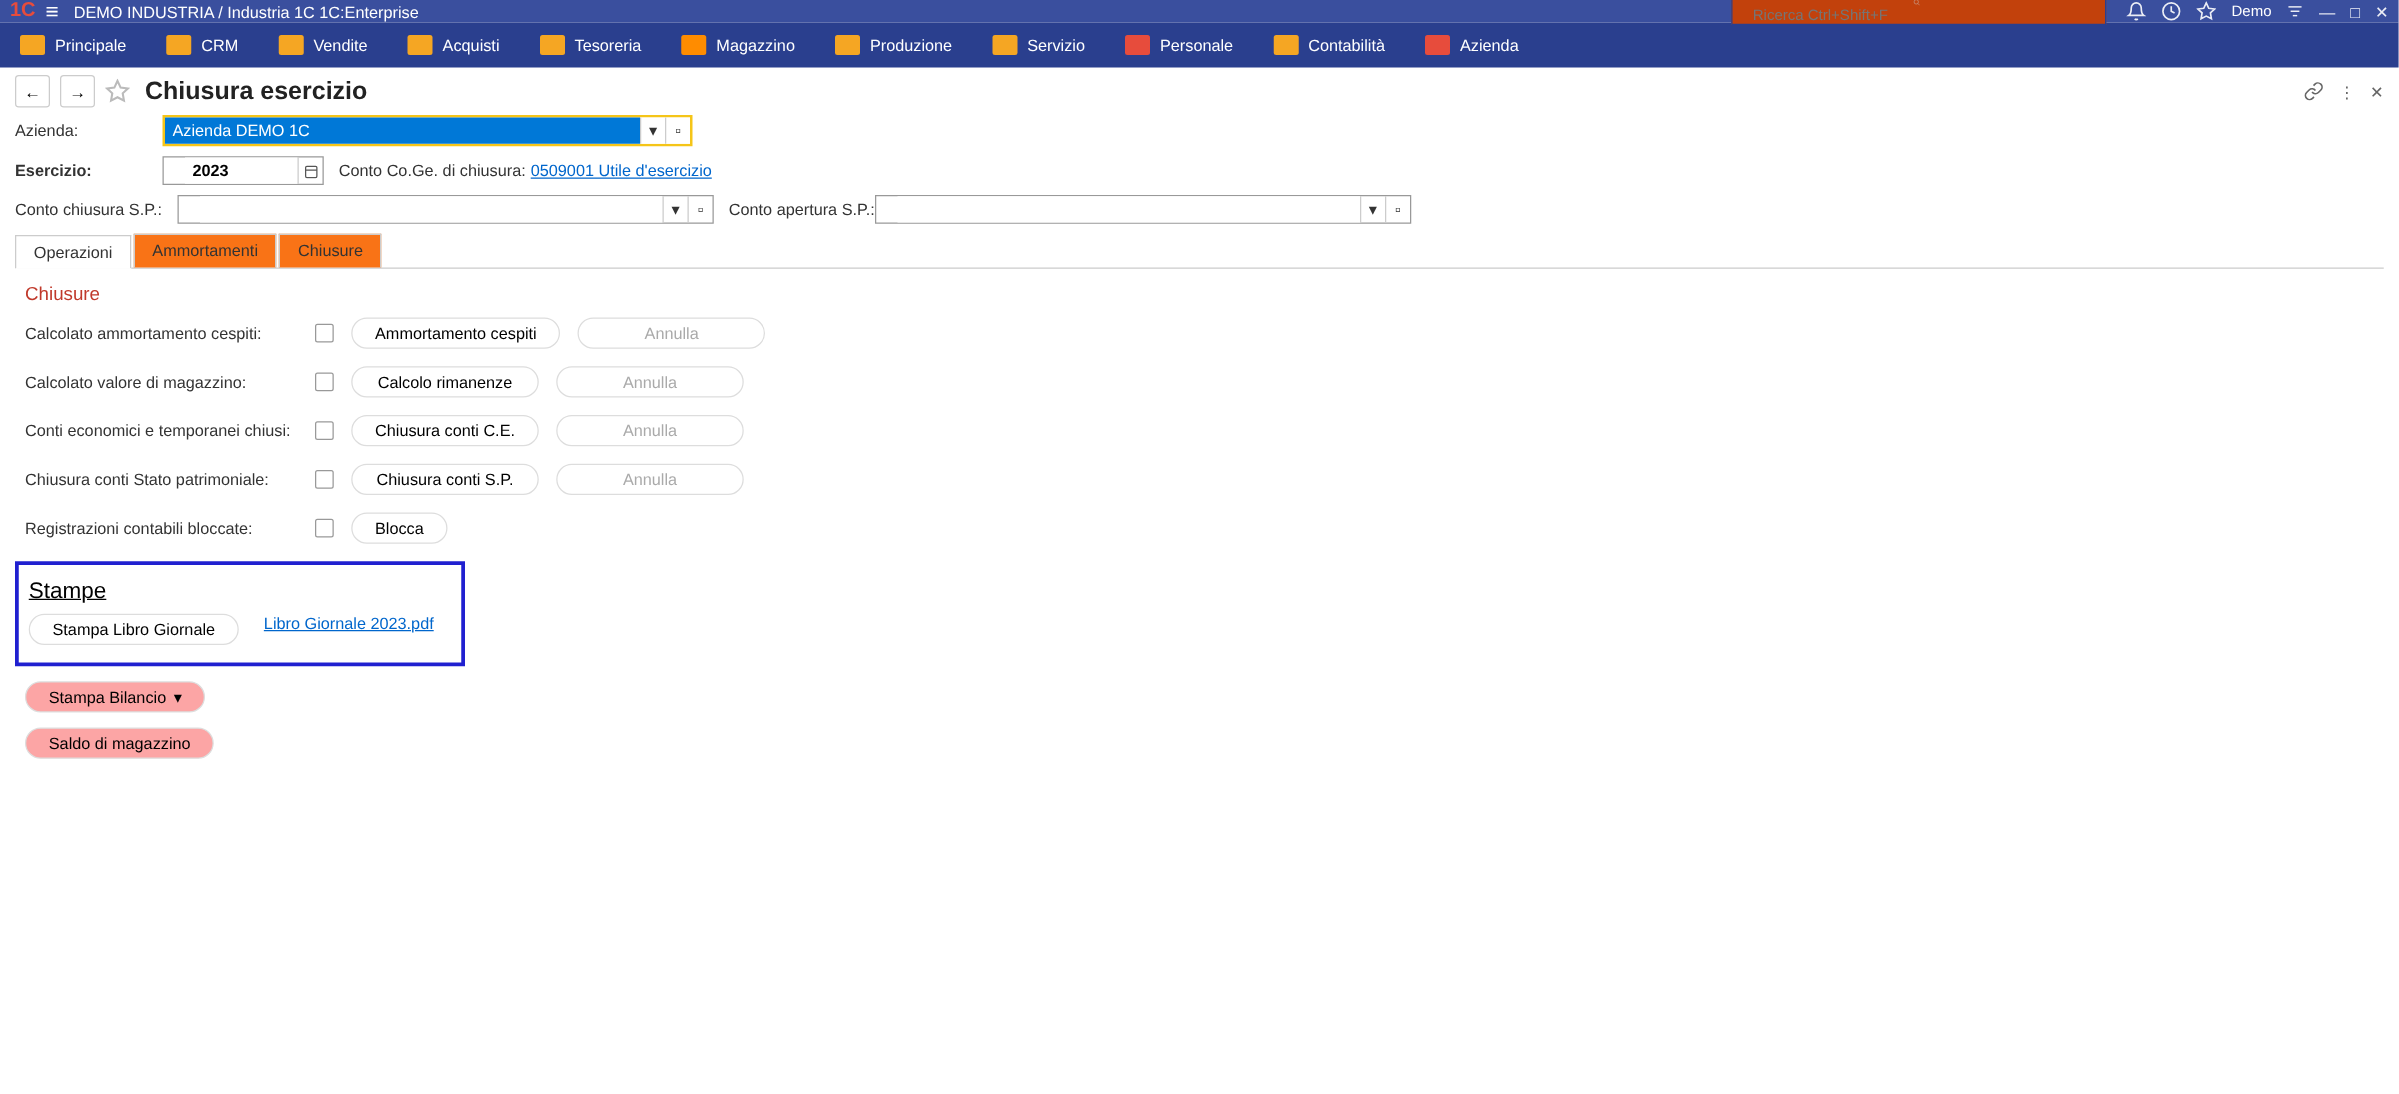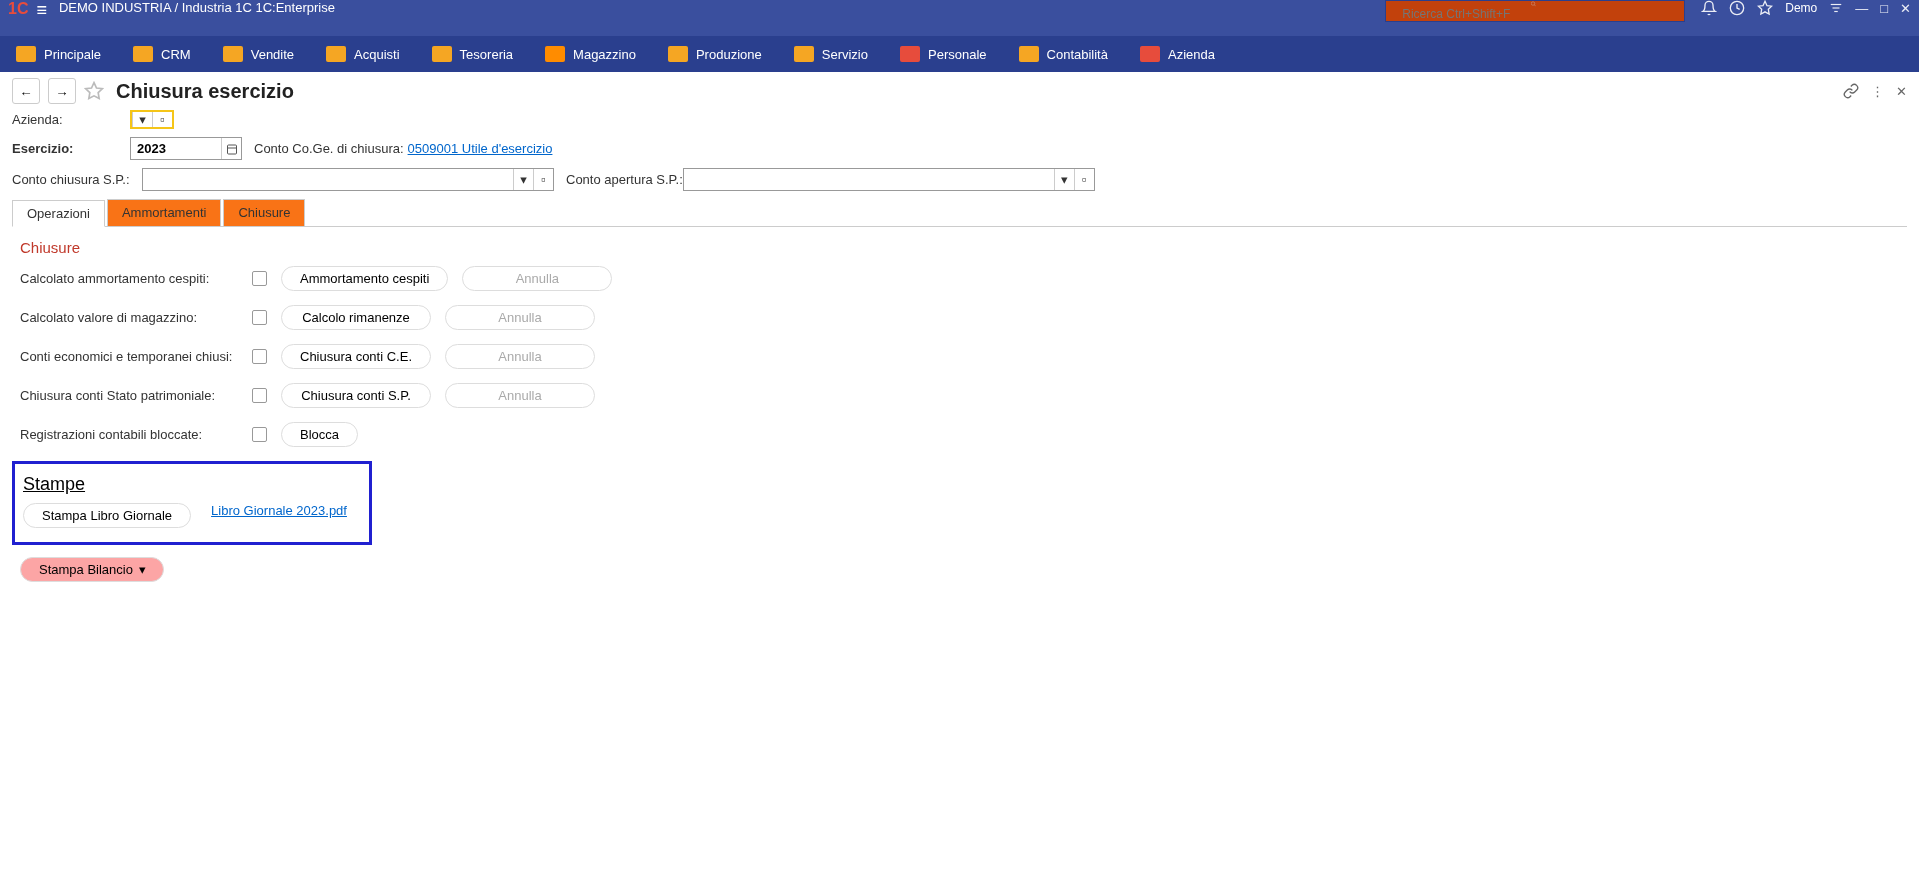--- a/index.html
+++ b/index.html
@@ -1,18 +1,18 @@
 <!DOCTYPE html>
 <html><head>
 <meta charset="utf-8">
 <style>
 * { box-sizing: border-box; margin: 0; padding: 0; font-family: Arial, sans-serif; }
 body { background: #fff; font-size: 13px; color: #333; }
 
-.topbar { background: #3a4f9e; height: 36px; display: flex; align-items: flex-start; padding: 0 8px; color: #fff; }
+.topbar { background: #3a4f9e; height: 18px; display: flex; align-items: center; padding: 0 8px; color: #fff; }
 .logo-1c { color: #e74c3c; font-weight: bold; font-size: 16px; margin-right: 8px; }
 .hamburger { font-size: 18px; margin-right: 12px; cursor: pointer; }
 .app-title { font-size: 13px; flex: 0 0 auto; }
 .topbar-spacer { flex: 1; }
 .search-box { background: #c2410c; border: 1px solid #2a3f8e; height: 22px; width: 300px; display: flex; align-items: center; padding: 0 16px; flex-direction: column; }
 .search-box input { background: transparent; border: none; outline: none; color: #ccc; font-size: 12px; width: 100%; }
 .search-icon-svg { margin-right: 4px; opacity: 0.7; }
 .topbar-icons { display: flex; align-items: center; gap: 12px; margin-left: 16px; }
 .topbar-icon { cursor: pointer; opacity: 0.9; color: #fff; }
 .demo-label { font-size: 12px; }
@@ -32,21 +32,21 @@
 .header-icon { cursor: pointer; color: #666; }
 
 .form-area { padding: 0 12px; }
 .form-row { display: flex; align-items: center; margin-bottom: 8px; }
 .form-label { width: 118px; font-size: 13px; }
 .form-label.bold { font-weight: bold; }
 .input-group { display: flex; border: 2px solid #f5c518; }
 .input-group input { border: none; padding: 3px 6px; font-size: 13px; outline: none; }
 .input-group .dd { border-left: 1px solid #ccc; width: 20px; display: flex; align-items: center; justify-content: center; cursor: pointer; background: #fff; }
 .azienda-input { width: 380px; background: #0078d7; color: #fff; }
-.plain-input-group { display: flex; border: 1px solid #999; }
+.plain-input-group { display: flex; border: 1px solid #999; padding-left: 17px; }
 .plain-input-group input { border: none; padding: 3px 6px; font-size: 13px; outline: none; }
 .plain-input-group .dd { border-left: 1px solid #ccc; width: 20px; display: flex; align-items: center; justify-content: center; cursor: pointer; }
 .esercizio-input { width: 90px; font-weight: bold; }
 .conto-label { margin-left: 12px; font-size: 13px; }
 .link { color: #0066cc; text-decoration: underline; cursor: pointer; margin-left: 4px; }
 
 .conto-chiusura-label { width: 130px; }
 .sp-input { width: 370px; }
 .apertura-label { margin-left: 12px; }
 
@@ -168,20 +168,21 @@
       </svg>
     <span class="header-icon">⋮</span>
     <span class="header-icon">✕</span>
   </div>
 </div>
 
 <div class="form-area">
   <div class="form-row">
     <span class="form-label">Azienda:</span>
     <div class="input-group">
+      <input class="azienda-input" type="text" value="Azienda DEMO 1C" style="">
       <span class="dd">▾</span>
       <span class="dd">▫</span>
     </div>
   </div>
 
   <div class="form-row">
     <span class="form-label bold">Esercizio:</span>
     <div class="plain-input-group">
       <input class="esercizio-input" type="text" value="2023" style="">
       <span class="dd">
@@ -255,13 +256,14 @@
     <div class="stampe-row">
       <button class="pill-btn" style="min-width:auto">Stampa Libro Giornale</button>
       <a class="link" style="margin-left:0">Libro Giornale 2023.pdf</a>
     </div>
   </div>
 
   <div><button class="print-btn">
         <span>Stampa Bilancio</span>
         <span>▾</span>
       </button></div>
+  <div><button class="print-btn">Saldo di magazzino</button></div>
 </div>
 
 </body></html>

